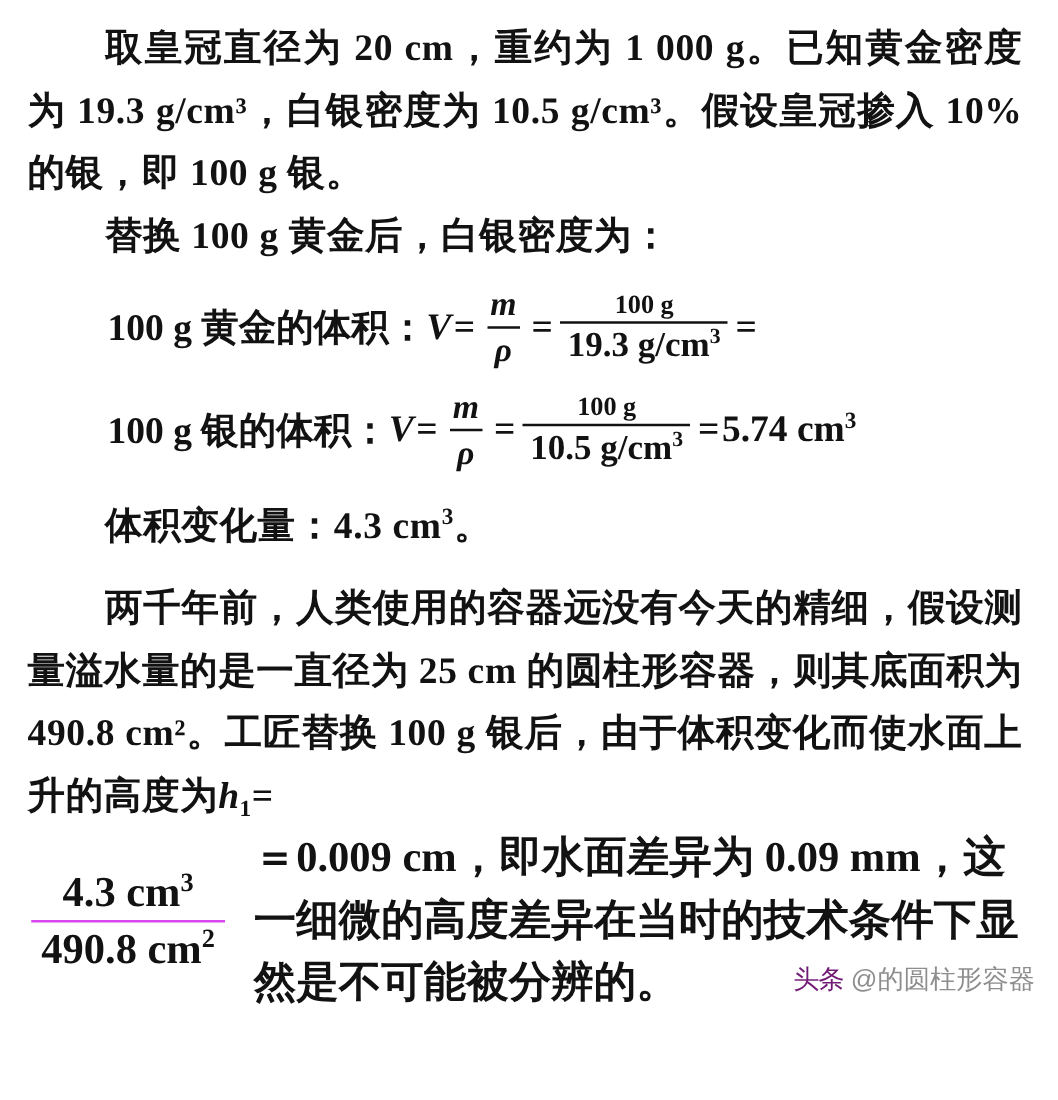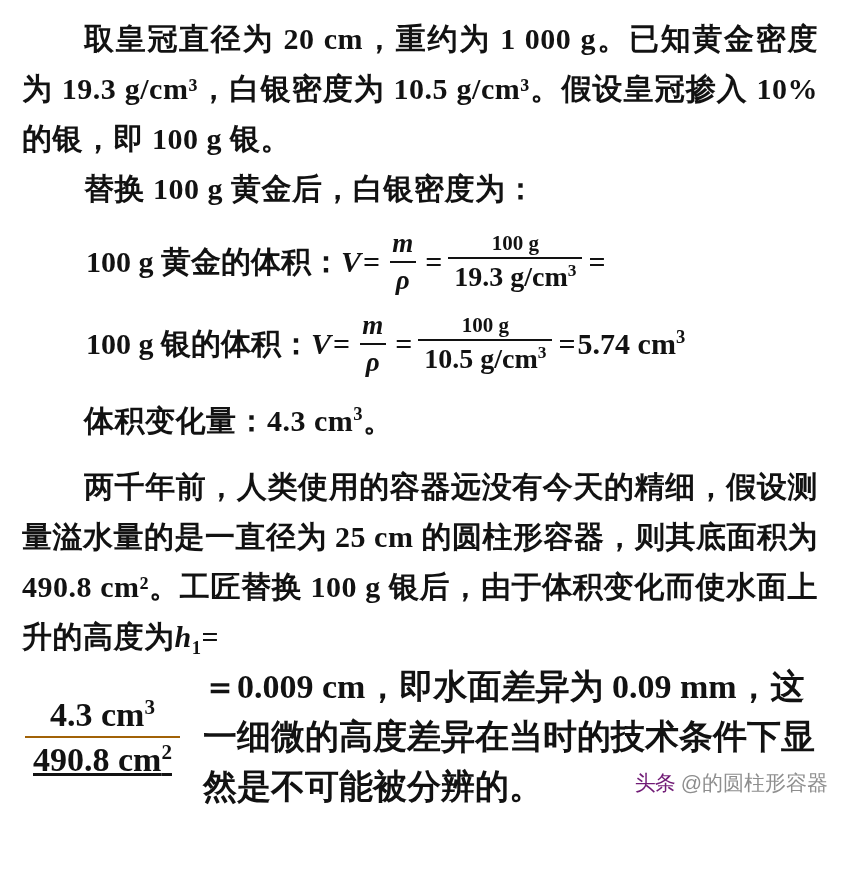--- a/index.html
+++ b/index.html
@@ -93,22 +93,21 @@
     align-items: center;
     vertical-align: middle;
     line-height: 1.1;
     margin: 0 3px;
   }
   .tall-frac .num {
     padding: 0 8px 3px 8px;
   }
   .tall-frac .den {
     padding: 3px 8px 0 8px;
-    border-top: 2px solid #a16207;
-    text-decoration: underline;
+    border-top: 2px solid #d946ef;
   }
   .mixed-line {
     font-size: 34px;
     font-weight: 600;
     line-height: 50px;
     padding: 0 28px 0 22px;
     display: flex;
     align-items: center;
     flex-wrap: wrap;
   }

